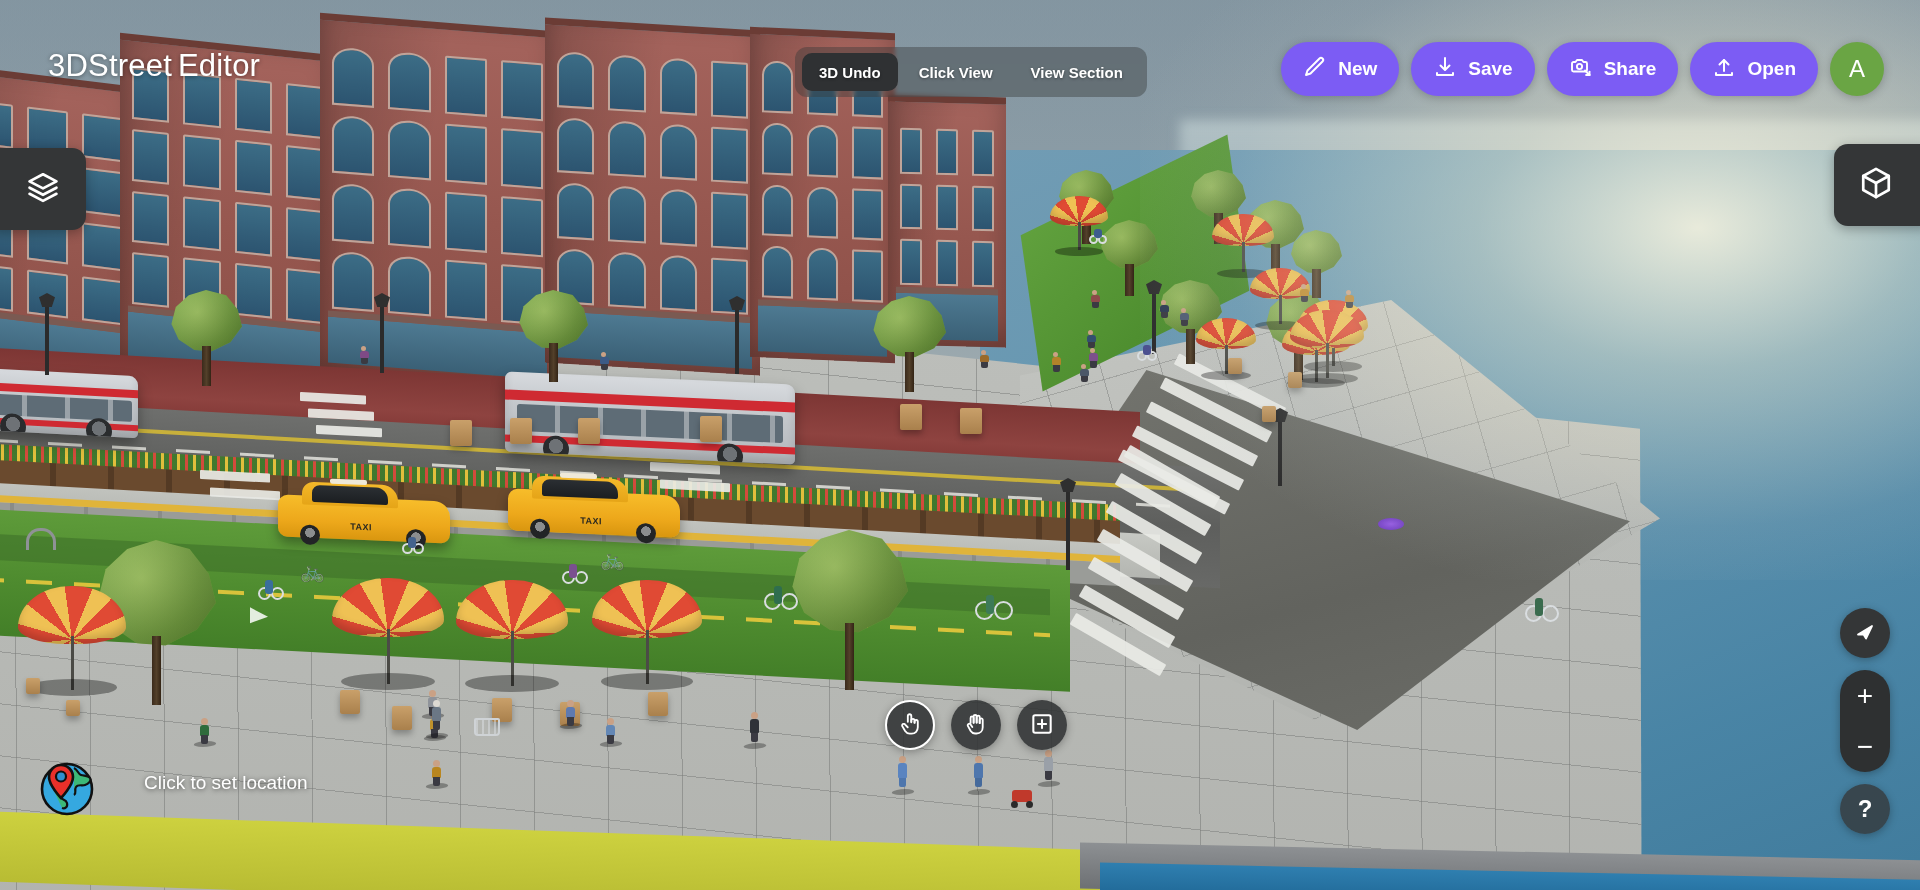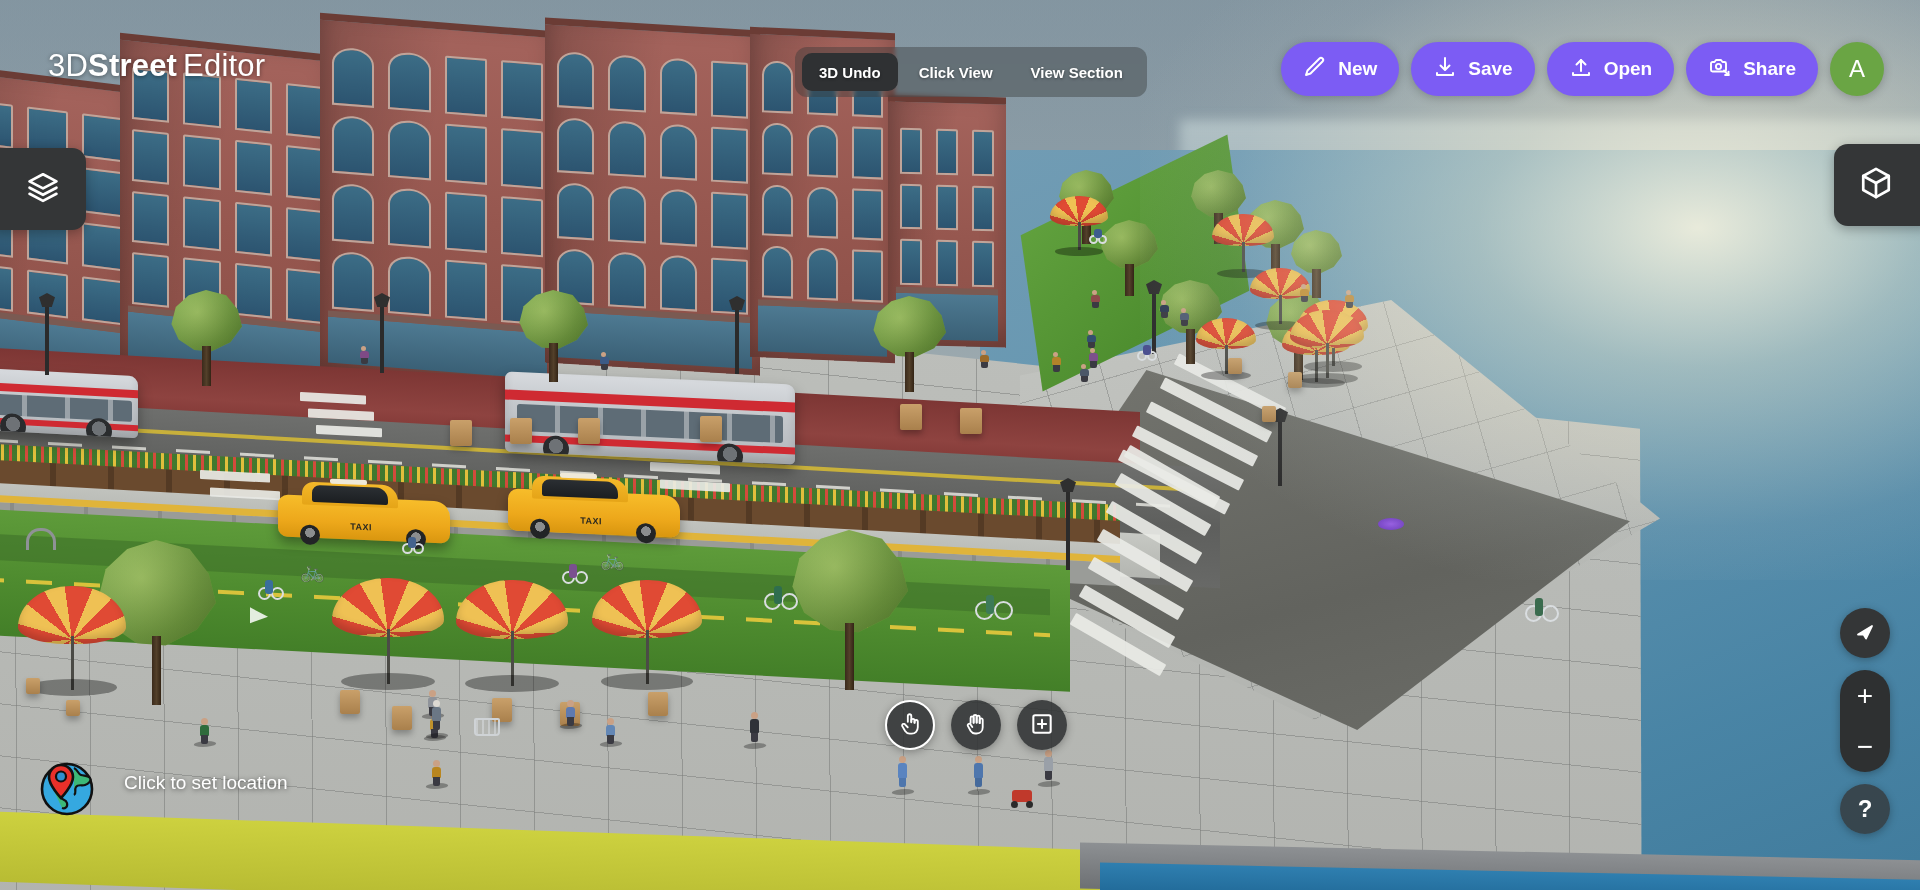--- a/index.html
+++ b/index.html
@@ -312,21 +312,21 @@
   #ui { position:absolute; inset:0; }
 
   
   .logo {
     position:absolute; left:48px; top:48px;
     font-size:31px; color:#fff; letter-spacing:.2px;
     text-shadow: 0 1px 4px rgba(0,0,0,.45);
     white-space:nowrap;
   }
   .logo .w1 { font-weight:400; }
-  .logo .w2 { font-weight:700; }
+  .logo .w2 { font-weight:400; }
   .logo .w3 { font-weight:300; margin-left:6px; }
 
   
   .btn-viewer {
     position:absolute; left:353px; top:50px;
     height:44px; padding:0 22px;
     display:flex; align-items:center; justify-content:center;
     background:#7c5cf4; color:#fff;
     border:none; border-radius:22px;
     font-size:16px; font-weight:600; cursor:pointer;
@@ -457,21 +457,21 @@
   .tool svg { width:26px; height:26px; }
 
   
   .locwidget {
     position:absolute; left:34px; top:748px;
     display:flex; align-items:center; gap:14px;
   }
   .globe {
     position:relative; width:70px; height:70px; flex:none; cursor:pointer;
   }
-  .loccol { display:flex; flex-direction:column; gap:24px; }
+  .loccol { display:flex; flex-direction:column; gap:24px;margin-left:20px; }
   .loc-hint {
     color:#fff; font-size:19px; font-weight:400;
     text-shadow:0 1px 5px rgba(0,0,0,.6);
     padding-left:6px; white-space:nowrap;
   }
   .loc-pill {
     align-self:flex-start;
     background:rgba(80,82,83,.8);
     color:#fff; font-size:19px; font-weight:500;
     padding:9px 20px; border-radius:12px; cursor:pointer;
@@ -1050,40 +1050,40 @@
             <path d="M12 3v11"></path>
               <path d="M7.5 10.5 12 15l4.5-4.5"></path>
               <path d="M4 18v2h16v-2"></path>
           </svg>
         </span>
         <span>Save</span>
       </button>
 
       <button class="btn-act">
         <span>
-          <svg viewBox="0 0 24 24" fill="none" stroke="currentColor" stroke-width="2" stroke-linecap="round" stroke-linejoin="round">
-            <path d="M12 16V5"></path>
-              <path d="M7.5 9.5 12 5l4.5 4.5"></path>
-              <path d="M4 18v2h16v-2"></path>
-          </svg>
-        </span>
-        <span>Open</span>
-      </button>
-
-      <button class="btn-act">
-        <span>
           <svg viewBox="0 0 24 24" fill="none" stroke="currentColor" stroke-width="1.9" stroke-linecap="round" stroke-linejoin="round">
             <path d="M3 8.5A1.5 1.5 0 0 1 4.5 7h2L8 5h5l1.5 2h2A1.5 1.5 0 0 1 18 8.5V15a1.5 1.5 0 0 1-1.5 1.5h-12A1.5 1.5 0 0 1 3 15V8.5z"></path>
             <circle cx="10.5" cy="11.5" r="2.6"></circle>
             <path d="M16 15.5 20.5 20"></path>
               <path d="M20.5 20h-3.4"></path>
               <path d="M20.5 20v-3.4"></path>
           </svg>
         </span>
         <span>Share</span>
+      </button>
+
+      <button class="btn-act">
+        <span>
+          <svg viewBox="0 0 24 24" fill="none" stroke="currentColor" stroke-width="2" stroke-linecap="round" stroke-linejoin="round">
+            <path d="M12 16V5"></path>
+              <path d="M7.5 9.5 12 5l4.5 4.5"></path>
+              <path d="M4 18v2h16v-2"></path>
+          </svg>
+        </span>
+        <span>Open</span>
       </button>
 
       <div class="avatar">A</div>
     </div>
 
 
     <div class="panel-layers">
       <span>
         <svg viewBox="0 0 24 24" fill="none" stroke="#ffffff" stroke-width="1.9" stroke-linecap="round" stroke-linejoin="round">
           <path d="M12 3 2.5 8 12 13l9.5-5L12 3z"></path>

